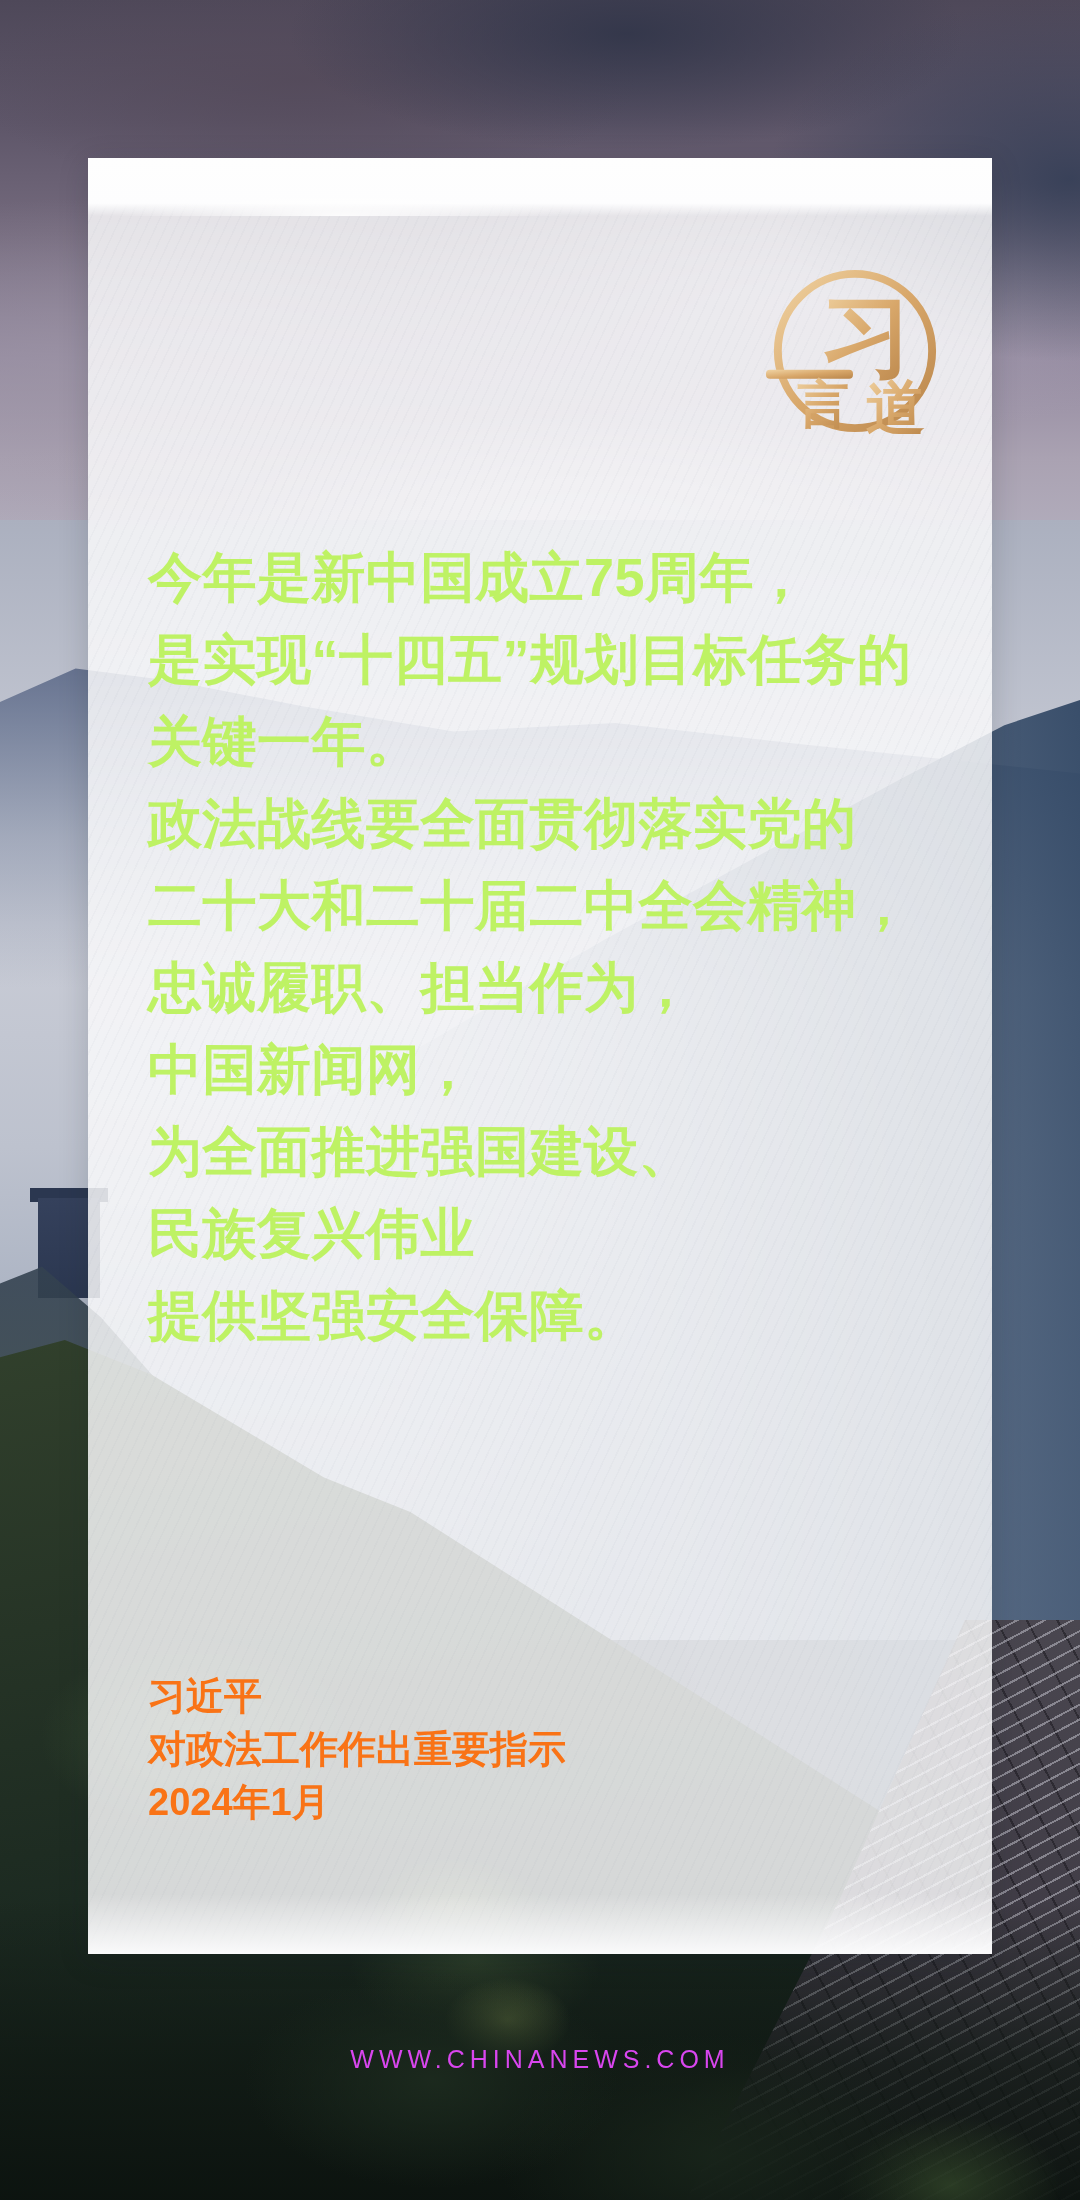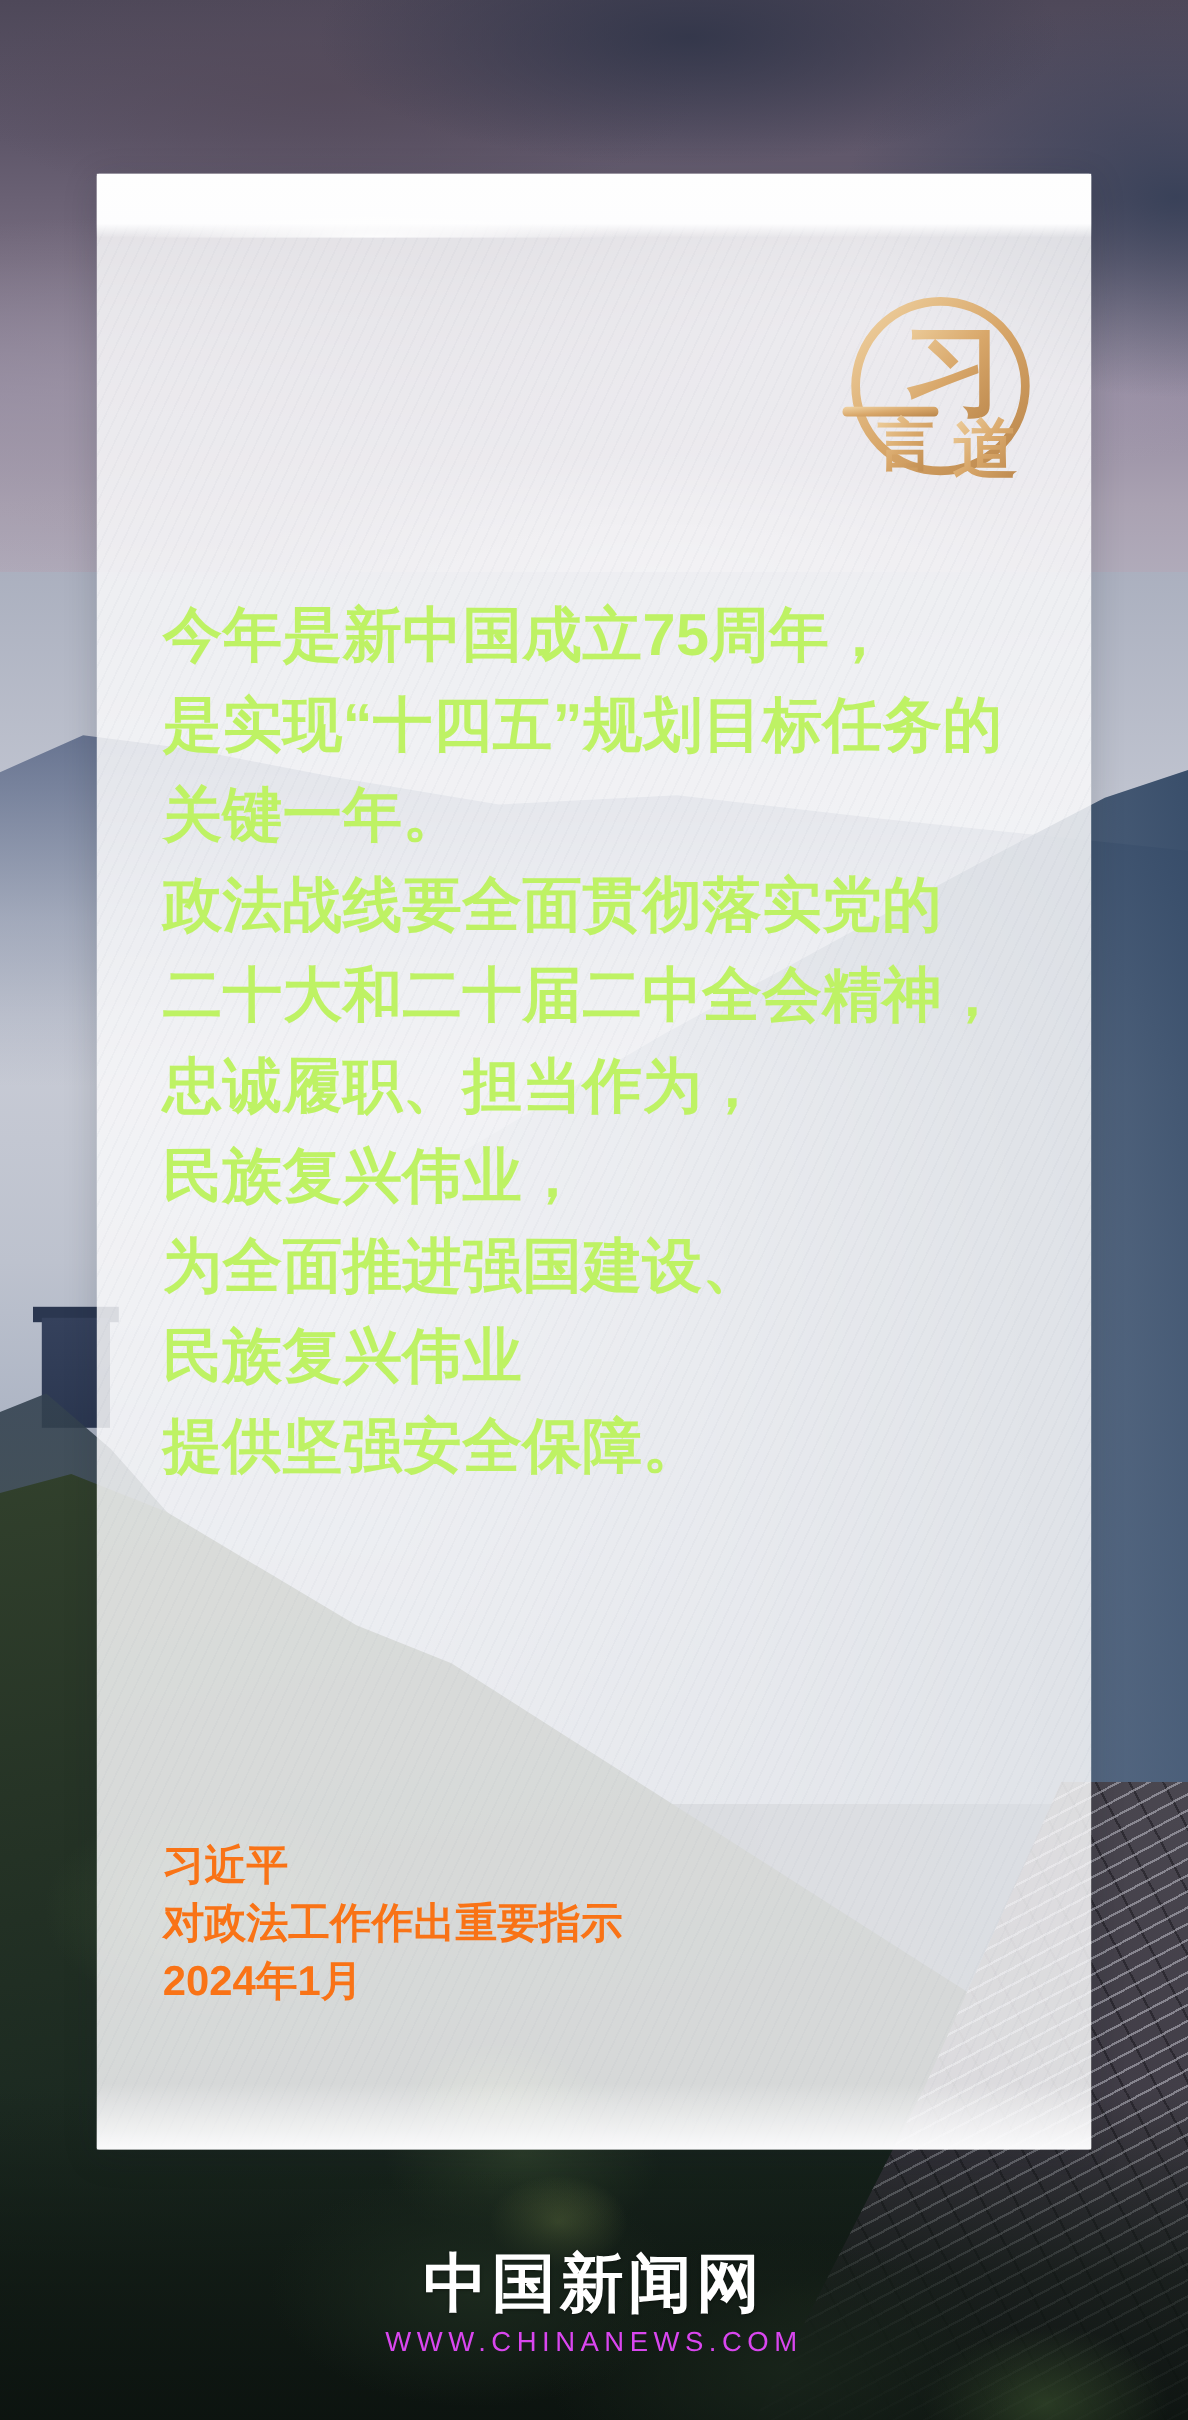--- a/index.html
+++ b/index.html
@@ -161,29 +161,28 @@
     <text x="133" y="166" font-size="60" text-anchor="middle" fill="url(#goldgrad)">道</text>
   </svg>
 
   <div class="quote">
     <div>今年是新中国成立75周年，</div>
     <div>是实现“十四五”规划目标任务的</div>
     <div>关键一年。</div>
     <div>政法战线要全面贯彻落实党的</div>
     <div>二十大和二十届二中全会精神，</div>
     <div>忠诚履职、担当作为，</div>
-    <div>民族复兴伟业，</div>
+    <div>中国新闻网，</div>
     <div>为全面推进强国建设、</div>
     <div>民族复兴伟业</div>
     <div>提供坚强安全保障。</div>
   </div>
 
   <div class="attribution">
     <div>习近平</div>
     <div>对政法工作作出重要指示</div>
     <div>2024年1月</div>
   </div>
 </div>
 
 <div class="layer footer">
-  <div class="site-name">中国新闻网</div>
   <div class="site-url">WWW.CHINANEWS.COM</div>
 </div>
 
 </body></html>

